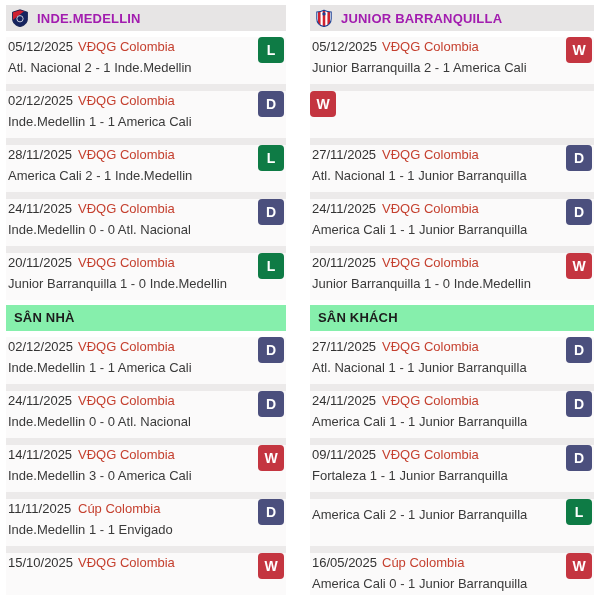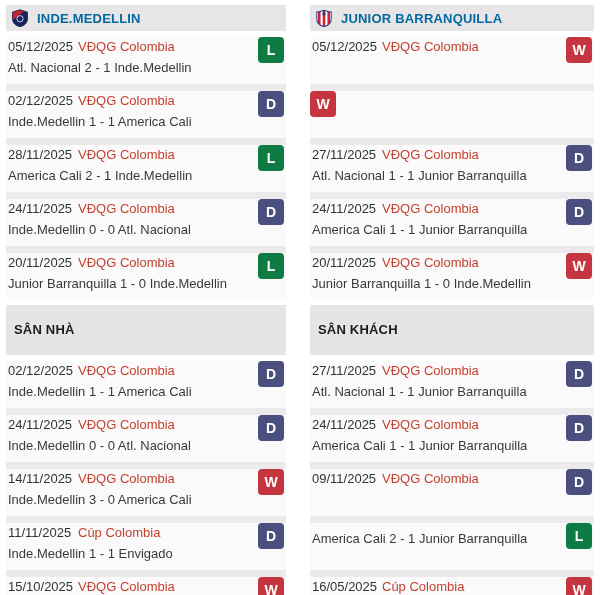--- a/index.html
+++ b/index.html
@@ -11,25 +11,25 @@
   .page{display:flex;padding:5px 6px;gap:24px;}
   .col{flex:0 0 auto;}
   .col-left{width:280px;}
   .col-right{width:284px;}
 
   .team-header{
     background:#e7e5e5;height:26px;display:flex;align-items:center;
     padding:0 6px 0 5px;margin-bottom:6px;
   }
   .team-header .logo{width:18px;height:18px;display:inline-flex;margin-right:8px;}
-  .team-name{font-size:13px;font-weight:bold;color:#0369a1;letter-spacing:.2px;}
+  .team-name{font-size:13px;font-weight:bold;color:#a21caf;letter-spacing:.2px;}
 
   .section-header{
-    background:#e5e5e5;height:26px;line-height:26px;font-size:13px;
-    font-weight:bold;color:#1c1c1c;padding:12px 8px;margin:5px 0 6px 0;
+    background:#86efac;height:26px;line-height:26px;font-size:13px;
+    font-weight:bold;color:#1c1c1c;padding:0 8px;margin:5px 0 6px 0;
     letter-spacing:.2px;
   }
 
   .rows{background:#ffffff;}
   .match-row{
     background:#fbfafa;height:47px;display:flex;align-items:flex-start;
     cursor:pointer;
   }
   .match-row + .match-row{border-top:7px solid #eceaea;}
   .row-text{flex:1;padding:2px 0 0 2px;min-width:0;}
@@ -159,20 +159,21 @@
           </g>
           <path d="M12 1.6 C15.5 3.4 19.5 3.9 21.6 3.9 V13 C21.6 19 17 22.4 12 23.4 C7 22.4 2.4 19 2.4 13 V3.9 C4.5 3.9 8.5 3.4 12 1.6 Z" fill="none" stroke="#1b3f94" stroke-width="1.4"></path>
         </svg>
       </span>
       <span class="team-name">JUNIOR BARRANQUILLA</span>
     </header>
     <div class="rows">
         <div class="match-row">
           <div class="row-text">
             <div class="line1"><span class="date">05/12/2025</span><span class="comp" style="color: rgb(197, 64, 47);">VĐQG Colombia</span></div>
+            <div class="line2">Junior Barranquilla 2 - 1 America Cali</div>
           </div>
           <span class="badge" style="background: rgb(196, 53, 64);">W</span>
         </div>
         <div class="match-row">
           <span class="badge" style="background: rgb(196, 53, 64);">W</span>
         </div>
         <div class="match-row">
           <div class="row-text">
             <div class="line1"><span class="date">27/11/2025</span><span class="comp" style="color: rgb(197, 64, 47);">VĐQG Colombia</span></div>
             <div class="line2">Atl. Nacional 1 - 1 Junior Barranquilla</div>
@@ -206,20 +207,21 @@
         <div class="match-row">
           <div class="row-text">
             <div class="line1"><span class="date">24/11/2025</span><span class="comp" style="color: rgb(197, 64, 47);">VĐQG Colombia</span></div>
             <div class="line2">America Cali 1 - 1 Junior Barranquilla</div>
           </div>
           <span class="badge" style="background: rgb(75, 79, 125);">D</span>
         </div>
         <div class="match-row">
           <div class="row-text">
             <div class="line1"><span class="date">09/11/2025</span><span class="comp" style="color: rgb(197, 64, 47);">VĐQG Colombia</span></div>
+            <div class="line2">Fortaleza 1 - 1 Junior Barranquilla</div>
           </div>
           <span class="badge" style="background: rgb(75, 79, 125);">D</span>
         </div>
         <div class="match-row">
           <div class="row-text">
             <div class="line2">America Cali 2 - 1 Junior Barranquilla</div>
           </div>
           <span class="badge" style="background: rgb(14, 123, 69);">L</span>
         </div>
         <div class="match-row">

